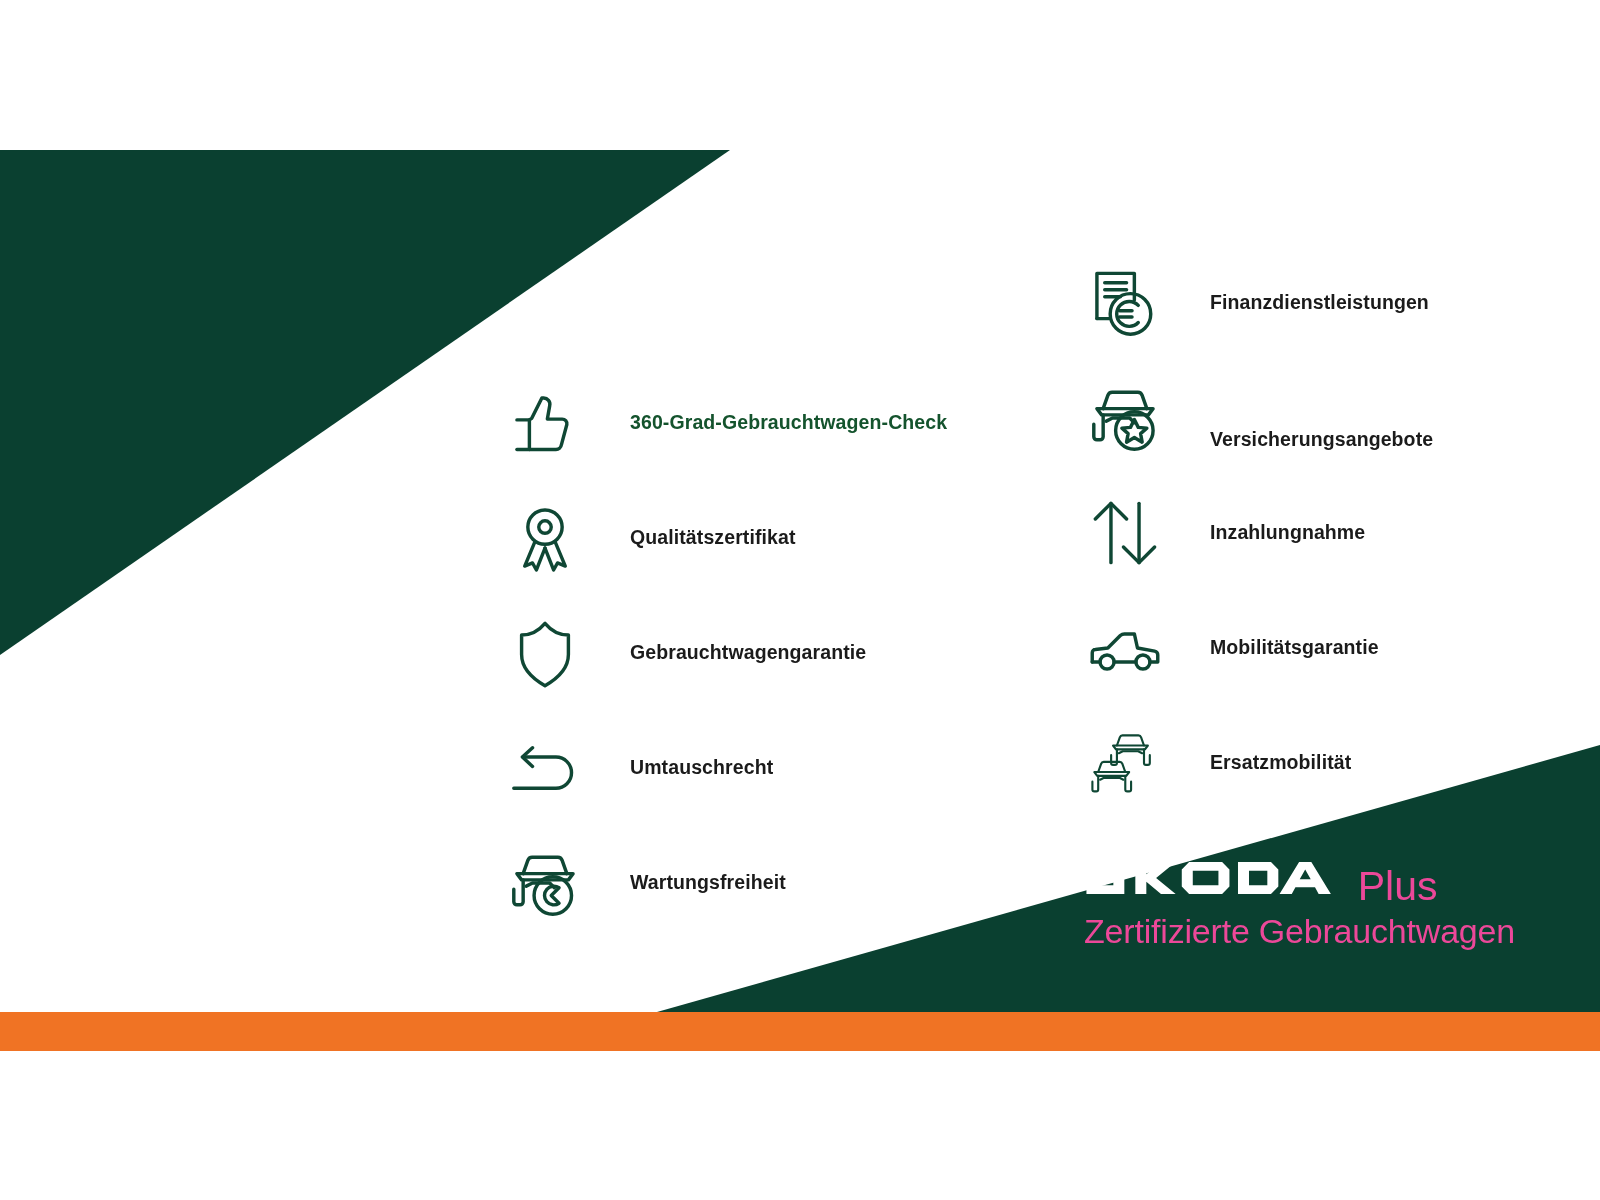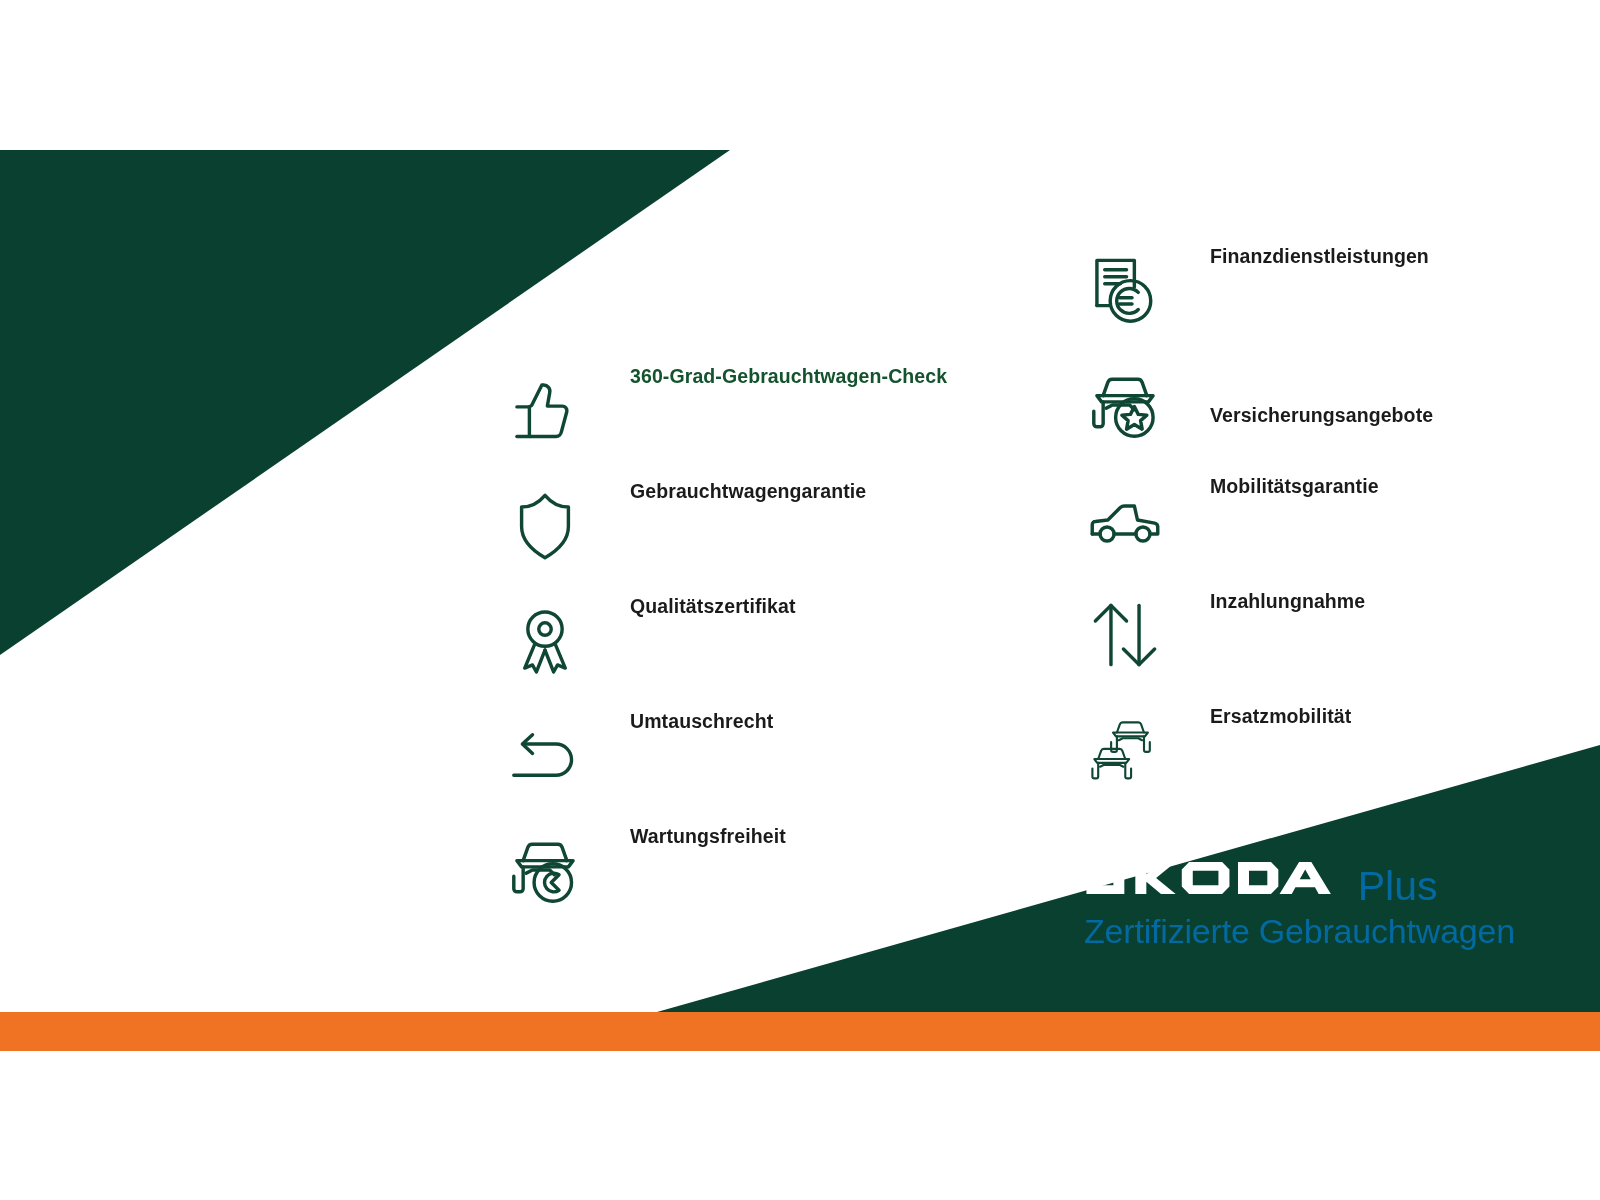--- a/index.html
+++ b/index.html
@@ -59,20 +59,21 @@
   
   .col{
     position:absolute;
     z-index:5;
   }
   #col-left{ left:500px; top:215px; }
   #col-right{ left:1080px; top:95px; }
 
   .feature{
     display:flex;
+    align-items:center;
     height:115px;
   }
   .feature .ico{
     width:90px;
     min-width:90px;
     height:90px;
     display:flex;
     align-items:center;
     justify-content:center;
   }
@@ -93,21 +94,21 @@
     letter-spacing:0.1px;
     white-space:nowrap;
   }
 
   
   #brand{
     position:absolute;
     right:85px; bottom:62px;
     z-index:6;
     text-align:center;
-    color:#0369a1;
+    color:#ec4899;
   }
   .brand-row{
     display:flex;
     align-items:baseline;
     justify-content:flex-start;
   }
   .skoda-word{
     height:44px;
     display:block;
   }
@@ -156,36 +157,36 @@
             <path d="M14 46 L30 46"></path>
             <path d="M14 84 L30 84"></path>
           </svg>
         </span>
         <span class="lbl" style="color: #14532d;">360-Grad-Gebrauchtwagen-Check</span>
       </div>
 
       <div class="feature">
         <span class="ico">
           <svg viewBox="0 0 100 100" style="stroke: rgb(15, 71, 52);">
-            <path d="M50 12 C40 24 28 27 20 27 L20 52 C20 72 36 84 50 92 C64 84 80 72 80 52 L80 27 C72 27 60 24 50 12 Z"></path>
-          </svg>
-        </span>
-        <span class="lbl" style="color: rgb(27, 27, 27);">Gebrauchtwagengarantie</span>
-      </div>
-
-      <div class="feature">
-        <span class="ico">
-          <svg viewBox="0 0 100 100" style="stroke: rgb(15, 71, 52);">
             <circle cx="50" cy="36" r="22"></circle>
             <circle cx="50" cy="36" r="8"></circle>
             <path d="M37 55 L24 86 L34 82 L39 91 L50 63"></path>
             <path d="M63 55 L76 86 L66 82 L61 91 L50 63"></path>
           </svg>
         </span>
         <span class="lbl" style="color: rgb(27, 27, 27);">Qualitätszertifikat</span>
+      </div>
+
+      <div class="feature">
+        <span class="ico">
+          <svg viewBox="0 0 100 100" style="stroke: rgb(15, 71, 52);">
+            <path d="M50 12 C40 24 28 27 20 27 L20 52 C20 72 36 84 50 92 C64 84 80 72 80 52 L80 27 C72 27 60 24 50 12 Z"></path>
+          </svg>
+        </span>
+        <span class="lbl" style="color: rgb(27, 27, 27);">Gebrauchtwagengarantie</span>
       </div>
 
       <div class="feature">
         <span class="ico">
           <svg viewBox="0 0 100 100" style="stroke: rgb(15, 71, 52);">
             <path d="M10 76 L64 76 A20 20 0 0 0 64 36 L22 36"></path>
             <path d="M34 24 L21 36 L34 48"></path>
           </svg>
         </span>
         <span class="lbl" style="color: rgb(27, 27, 27);">Umtauschrecht</span>
@@ -236,40 +237,40 @@
             <circle cx="62" cy="66" r="24"></circle>
             <path d="M62 52 L67 62 L78 63 L70 70 L72 81 L62 75 L52 81 L54 70 L46 63 L57 62 Z"></path>
           </svg>
         </span>
         <span class="lbl" style="color: rgb(27, 27, 27); margin-top: 44px;">Versicherungsangebote</span>
       </div>
 
       <div class="feature">
         <span class="ico">
           <svg viewBox="0 0 100 100" style="stroke: rgb(15, 71, 52);">
+            <path d="M32 88 L32 12"></path>
+            <path d="M12 32 L32 12 L52 32"></path>
+            <path d="M68 12 L68 88"></path>
+            <path d="M48 68 L68 88 L88 68"></path>
+          </svg>
+        </span>
+        <span class="lbl" style="color: rgb(27, 27, 27);">Inzahlungnahme</span>
+      </div>
+
+      <div class="feature">
+        <span class="ico">
+          <svg viewBox="0 0 100 100" style="stroke: rgb(15, 71, 52);">
             <path d="M8 68 L8 56 A4 4 0 0 1 12 52 L28 50 L44 34 A8 8 0 0 1 50 32 L62 32 L66 50 L88 54 A5 5 0 0 1 92 59 L92 68 L82 68"></path>
             <path d="M64 68 L36 68"></path>
             <path d="M18 68 L8 68"></path>
             <circle cx="27" cy="68" r="9"></circle>
             <circle cx="73" cy="68" r="9"></circle>
           </svg>
         </span>
         <span class="lbl" style="color: rgb(27, 27, 27);">Mobilitätsgarantie</span>
-      </div>
-
-      <div class="feature">
-        <span class="ico">
-          <svg viewBox="0 0 100 100" style="stroke: rgb(15, 71, 52);">
-            <path d="M32 88 L32 12"></path>
-            <path d="M12 32 L32 12 L52 32"></path>
-            <path d="M68 12 L68 88"></path>
-            <path d="M48 68 L68 88 L88 68"></path>
-          </svg>
-        </span>
-        <span class="lbl" style="color: rgb(27, 27, 27);">Inzahlungnahme</span>
       </div>
 
       <div class="feature">
         <span class="ico">
           <svg viewBox="0 0 100 100" style="stroke: rgb(15, 71, 52);">
             <g transform="translate(26,4) scale(0.62)">
               <path d="M22 38 L28 21 A6 6 0 0 1 34 17 L66 17 A6 6 0 0 1 72 21 L78 38"></path>
               <path d="M14 38 L86 38 L80 46 L20 46 Z"></path>
               <path d="M22 46 L22 74 A4 4 0 0 1 18 78 L14 78 A4 4 0 0 1 10 74 L10 58"></path>
               <path d="M78 46 L78 74 A4 4 0 0 0 82 78 L86 78 A4 4 0 0 0 90 74 L90 58"></path>

